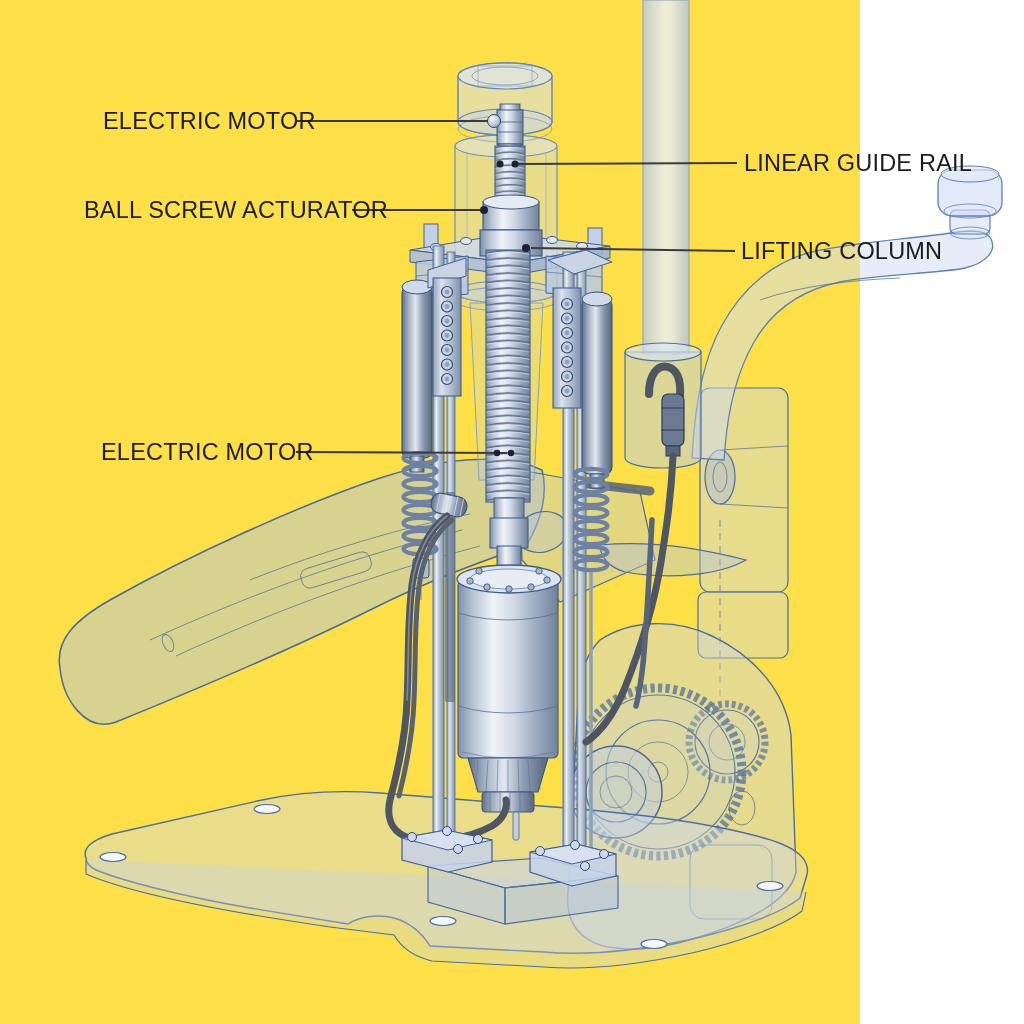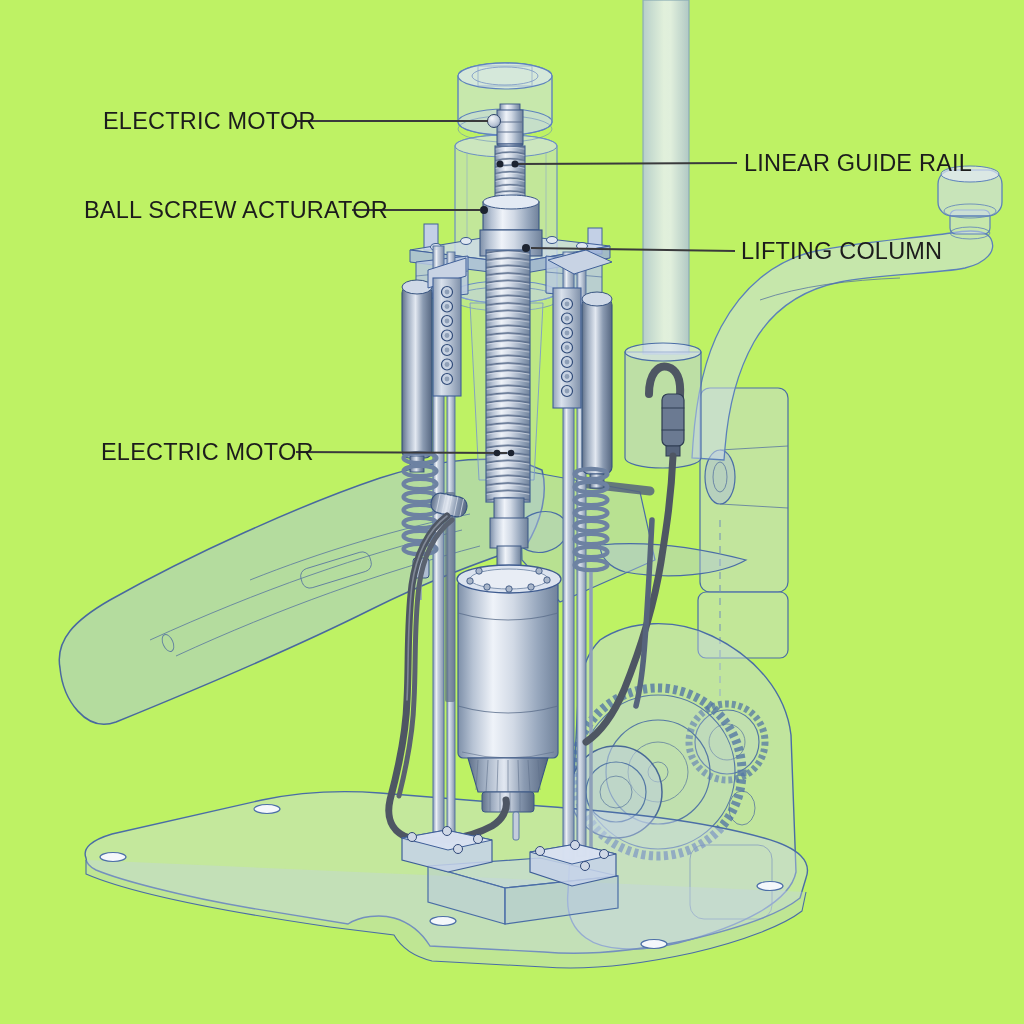--- a/index.html
+++ b/index.html
@@ -1,16 +1,16 @@
 <!DOCTYPE html>
 <html><head>
 <meta charset="utf-8">
 <style>
   html,body{margin:0;padding:0;background:#ffffff;width:1024px;height:1024px;overflow:hidden;}
-  .stage{position:relative;width:1024px;height:1024px;background:#bef264;}
+  .stage{position:relative;width:860px;height:1024px;background:#fde047;}
   svg{display:block;}
   .lbl{
     font-family:"Liberation Sans", sans-serif;
     font-size:23.5px;
     font-weight:400;
     letter-spacing:0.2px;
     fill:#1c1c1c;
   }
   .leader{stroke:#3a3a3c;stroke-width:1.8;fill:none;}
   .dot{fill:#1c2330;stroke:none;}

